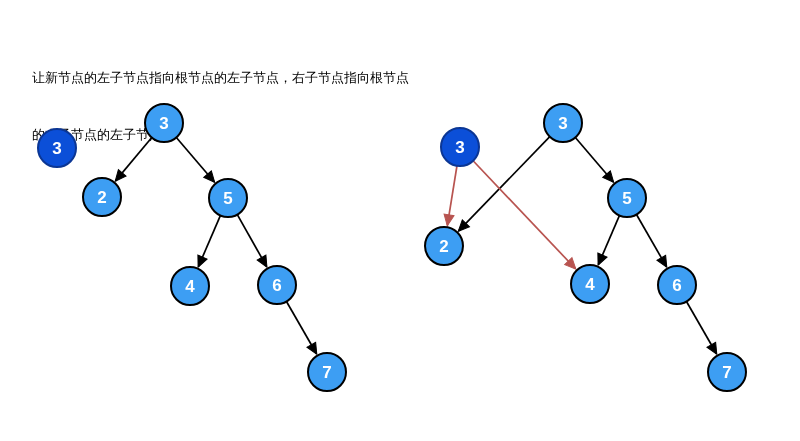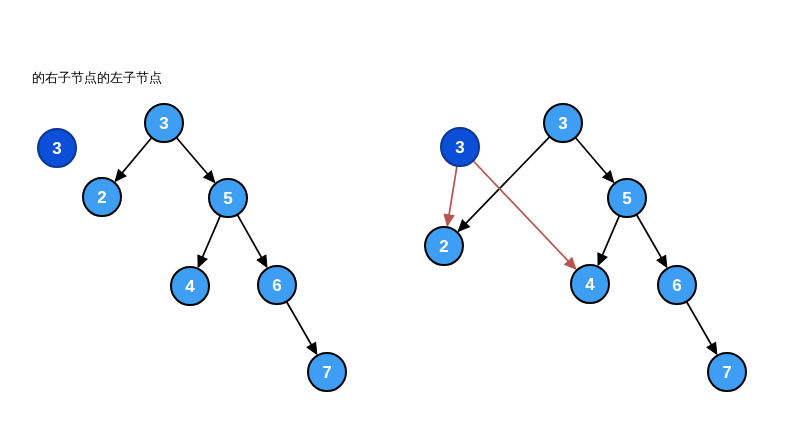--- a/index.html
+++ b/index.html
@@ -30,20 +30,21 @@
     font-size: 17px;
     font-weight: bold;
     text-anchor: middle;
   }
 </style>
 </head>
 <body>
 
 <div id="stage">
   <div class="caption">
+    <div>让新节点的左子节点指向根节点的左子节点，右子节点指向根节点</div>
     <div>的右子节点的左子节点</div>
   </div>
   <svg id="tree-svg" class="diagram" width="800" height="441">
       <defs>
         <marker id="arrow-black" markerUnits="userSpaceOnUse" markerWidth="14" markerHeight="14" refX="11.5" refY="6.5" orient="auto">
           <path d="M1,1.5 L12,6.5 L1,11.5 Z" fill="#000000" stroke="#000000" stroke-width="1"></path>
         </marker>
         <marker id="arrow-red" markerUnits="userSpaceOnUse" markerWidth="14" markerHeight="14" refX="11.5" refY="6.5" orient="auto">
           <path d="M1,1.5 L12,6.5 L1,11.5 Z" fill="#B85450" stroke="#B85450" stroke-width="1"></path>
         </marker>

